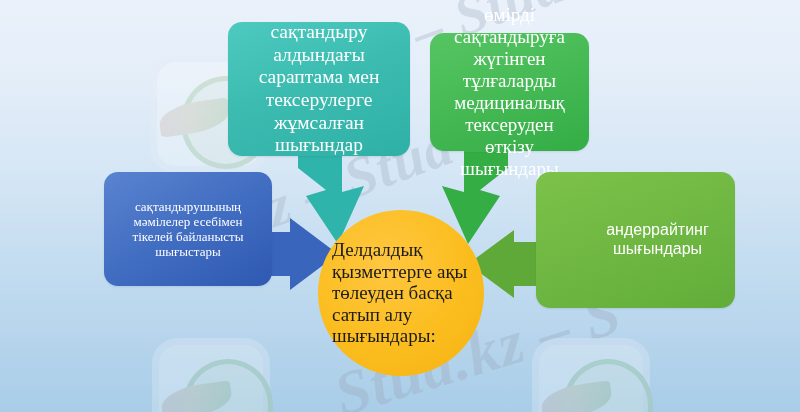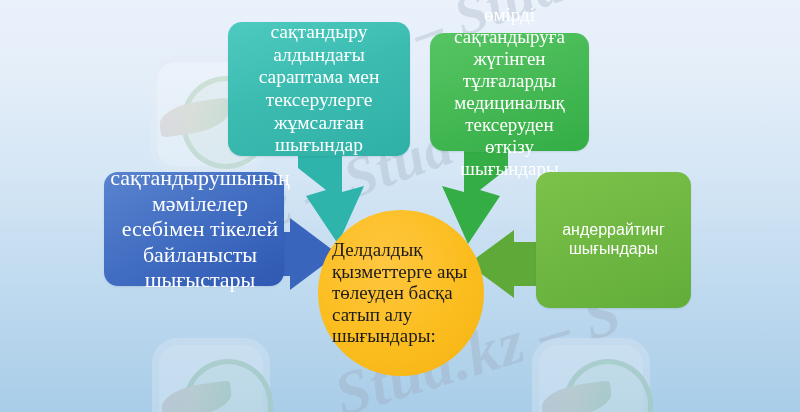--- a/index.html
+++ b/index.html
@@ -53,28 +53,28 @@
   #node-teal{
     left:228px;top:22px;width:182px;height:134px;font-size:19.5px;
     background:linear-gradient(160deg,#4ecac0 0%,#3cbcb1 45%,#2fb0a6 100%);
   }
   #node-green{
     left:430px;top:33px;width:159px;height:118px;font-size:19px;
     background:linear-gradient(160deg,#57c濃 0%,#3cb44a 100%);
     background:linear-gradient(160deg,#56c563 0%,#34ad45 100%);
   }
   #node-blue{
-    left:104px;top:172px;width:168px;height:114px;font-size:22px;
+    left:104px;top:172px;width:168px;height:114px;font-size:13px;
     background:linear-gradient(150deg,#5a84d0 0%,#3f6bc0 55%,#2f59b2 100%);
-    padding-left:12px;
   }
   #node-olive{
     left:536px;top:172px;width:155px;height:136px;font-size:16px;
     font-family:"Liberation Sans", sans-serif;
     background:linear-gradient(160deg,#7cc24a 0%,#62ad3a 100%);
+    padding-left:44px;
   }
 
   
   #center-circle{
     position:absolute;left:318px;top:210px;width:166px;height:166px;border-radius:50%;
     background:radial-gradient(circle at 40% 32%,#ffc741 0%,#fbbd1e 55%,#f5b212 100%);
     display:flex;align-items:center;justify-content:center;text-align:left;
     color:#1b1b1b;font-size:19px;line-height:1.14;
   }
   #center-circle .txt{padding:0 14px;display:block;}

